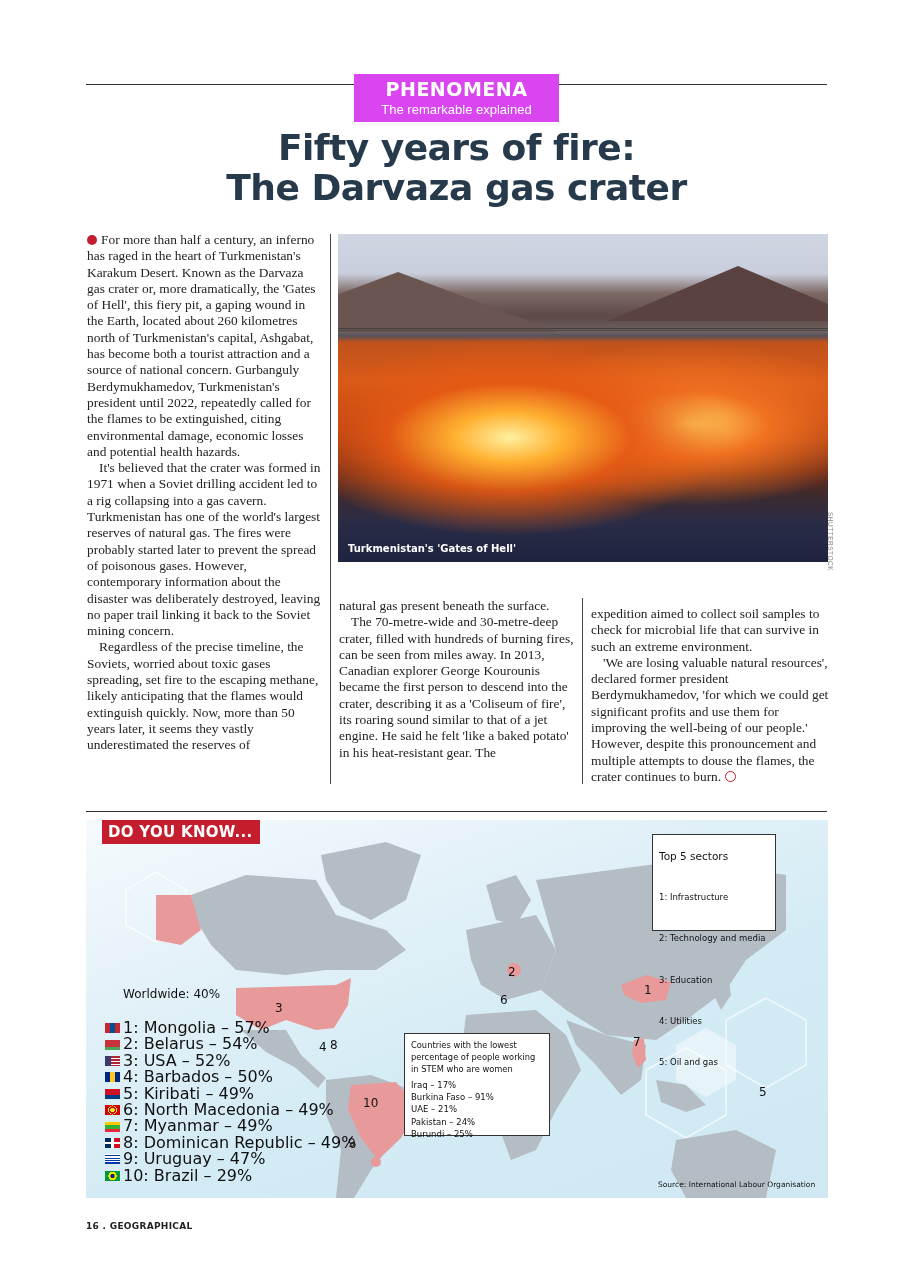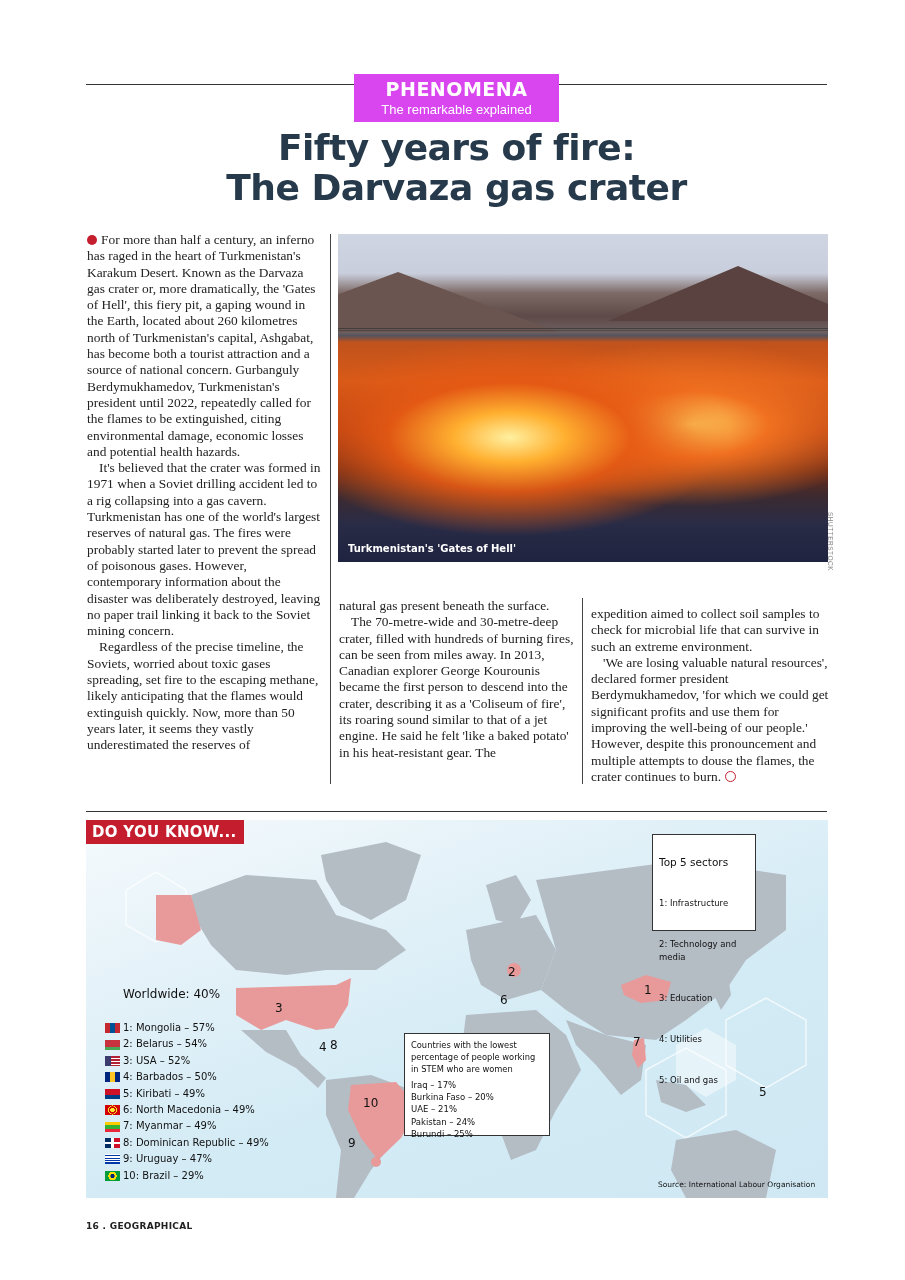--- a/index.html
+++ b/index.html
@@ -41,28 +41,28 @@
     .photo .caption { position: absolute; left: 10px; bottom: 8px; color: #fff; font-family: "DejaVu Sans", sans-serif; font-weight: bold; font-size: 10px; }
     .credit { position: absolute; left: 834px; top: 512px; font-family: "Liberation Sans", sans-serif; font-size: 6.5px; color: #888; transform: rotate(90deg); transform-origin: left top; letter-spacing: 0.5px; }
 
     
     .mid-rule { position: absolute; left: 86px; right: 78px; top: 811px; height: 1px; background: #333; }
 
     
     .info { position: absolute; left: 86px; top: 820px; width: 742px; height: 378px; overflow: hidden;
       background: linear-gradient(160deg, #f5fafd 0%, #e3f1f8 30%, #d3ebf5 60%, #cfe8f3 100%); }
     .info svg.map { position: absolute; left: 0; top: 0; }
-    .dyk { position: absolute; left: 0; top: 0; background: #c41e2e; color: #fff; font-family: "DejaVu Sans", sans-serif; font-weight: bold; font-size: 15px; padding: 2px 8px 2px 6px; line-height: 20px; letter-spacing: 0.3px; }
+    .dyk { position: absolute; left: 16px; top: 0; background: #c41e2e; color: #fff; font-family: "DejaVu Sans", sans-serif; font-weight: bold; font-size: 15px; padding: 2px 8px 2px 6px; line-height: 20px; letter-spacing: 0.3px; }
     .info-title { position: absolute; left: 7px; top: 27px; font-family: "DejaVu Sans", sans-serif; font-size: 15px; color: #111; }
     .worldwide { position: absolute; left: 37px; top: 167px; font-family: "DejaVu Sans", sans-serif; font-size: 12px; color: #111; }
-    .rank-list { position: absolute; left: 19px; top: 200px; font-family: "DejaVu Sans", sans-serif; font-size: 10px; line-height: 16.4px; color: #111; list-style: none; }
+    .rank-list { position: absolute; left: 19px; top: 200px; font-family: "DejaVu Sans", sans-serif; font-size: 16px; line-height: 16.4px; color: #111; list-style: none; }
     .rank-list li { display: flex; align-items: center; }
     .flag { display: inline-block; width: 15px; height: 10px; margin-right: 3px; position: relative; }
     .box { position: absolute; background: #fff; border: 1px solid #333; font-family: "DejaVu Sans", sans-serif; color: #111; }
-    .sectors { left: 566px; top: 14px; width: 104px; height: 97px; padding: 21px 6px; }
+    .sectors { left: 566px; top: 14px; width: 124px; height: 97px; padding: 15px 6px; }
     .sectors .h { font-size: 10.5px; margin-bottom: 5px; }
     .sectors .i { font-size: 8.5px; line-height: 12.3px; margin-top: 29px; }
     .lowest { left: 318px; top: 213px; width: 146px; height: 103px; padding: 5px 6px; }
     .lowest .h { font-size: 8.3px; line-height: 12px; margin-bottom: 4px; }
     .lowest .i { font-size: 8.5px; line-height: 12.2px; }
     .map-num { position: absolute; font-family: "DejaVu Sans", sans-serif; font-size: 12px; color: #111; }
     .source { position: absolute; left: 572px; top: 360px; font-family: "DejaVu Sans", sans-serif; font-size: 7.5px; color: #111; }
 
     .folio { position: absolute; left: 86px; top: 1221px; font-family: "DejaVu Sans", sans-serif; font-weight: bold; font-size: 9px; color: #222; letter-spacing: 0.3px; }
   </style>
@@ -210,21 +210,21 @@
     <div class="i">1: Infrastructure</div>
     <div class="i">2: Technology and media</div>
     <div class="i">3: Education</div>
     <div class="i">4: Utilities</div>
     <div class="i">5: Oil and gas</div>
   </div>
 
   <div class="box lowest">
     <div class="h">Countries with the lowest percentage of people working in STEM who are women</div>
     <div class="i">Iraq – 17%</div>
-    <div class="i">Burkina Faso – 20%</div>
+    <div class="i">Burkina Faso – 91%</div>
     <div class="i">UAE – 21%</div>
     <div class="i">Pakistan – 24%</div>
     <div class="i">Burundi – 25%</div>
   </div>
 
   <span class="map-num" style="left:558px;top:163px;">1</span>
   <span class="map-num" style="left:422px;top:145px;">2</span>
   <span class="map-num" style="left:189px;top:181px;">3</span>
   <span class="map-num" style="left:233px;top:220px;">4</span>
   <span class="map-num" style="left:244px;top:218px;">8</span>

